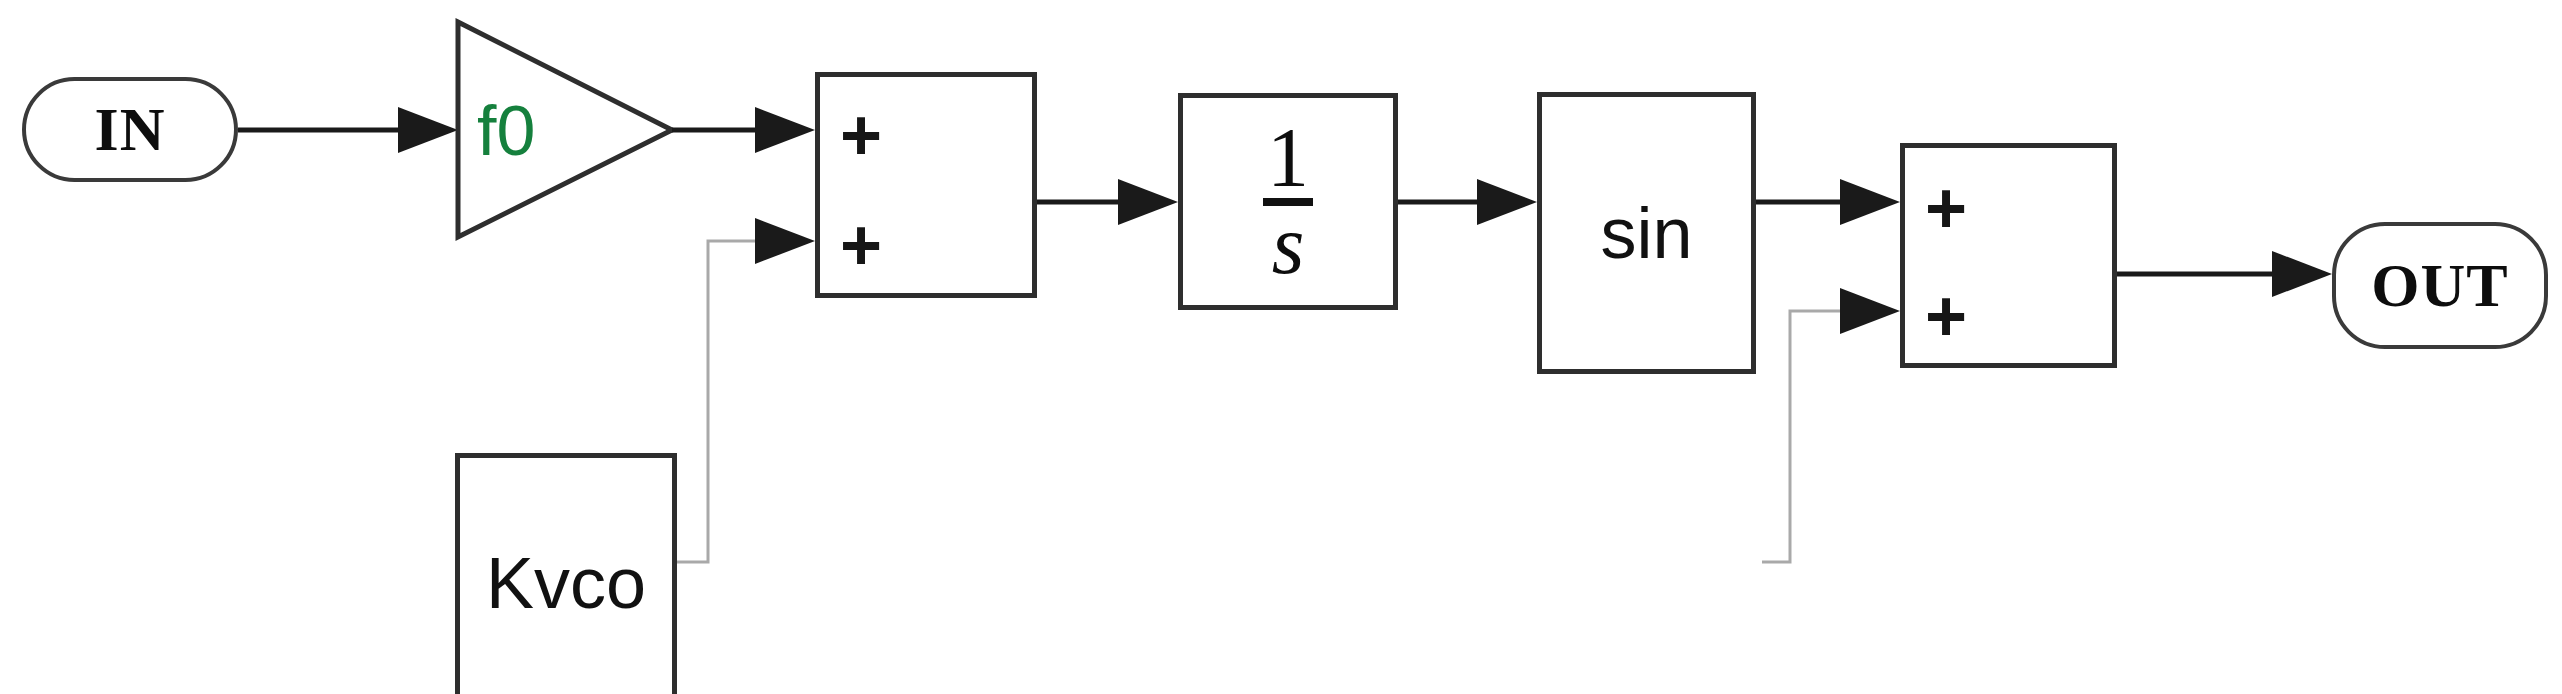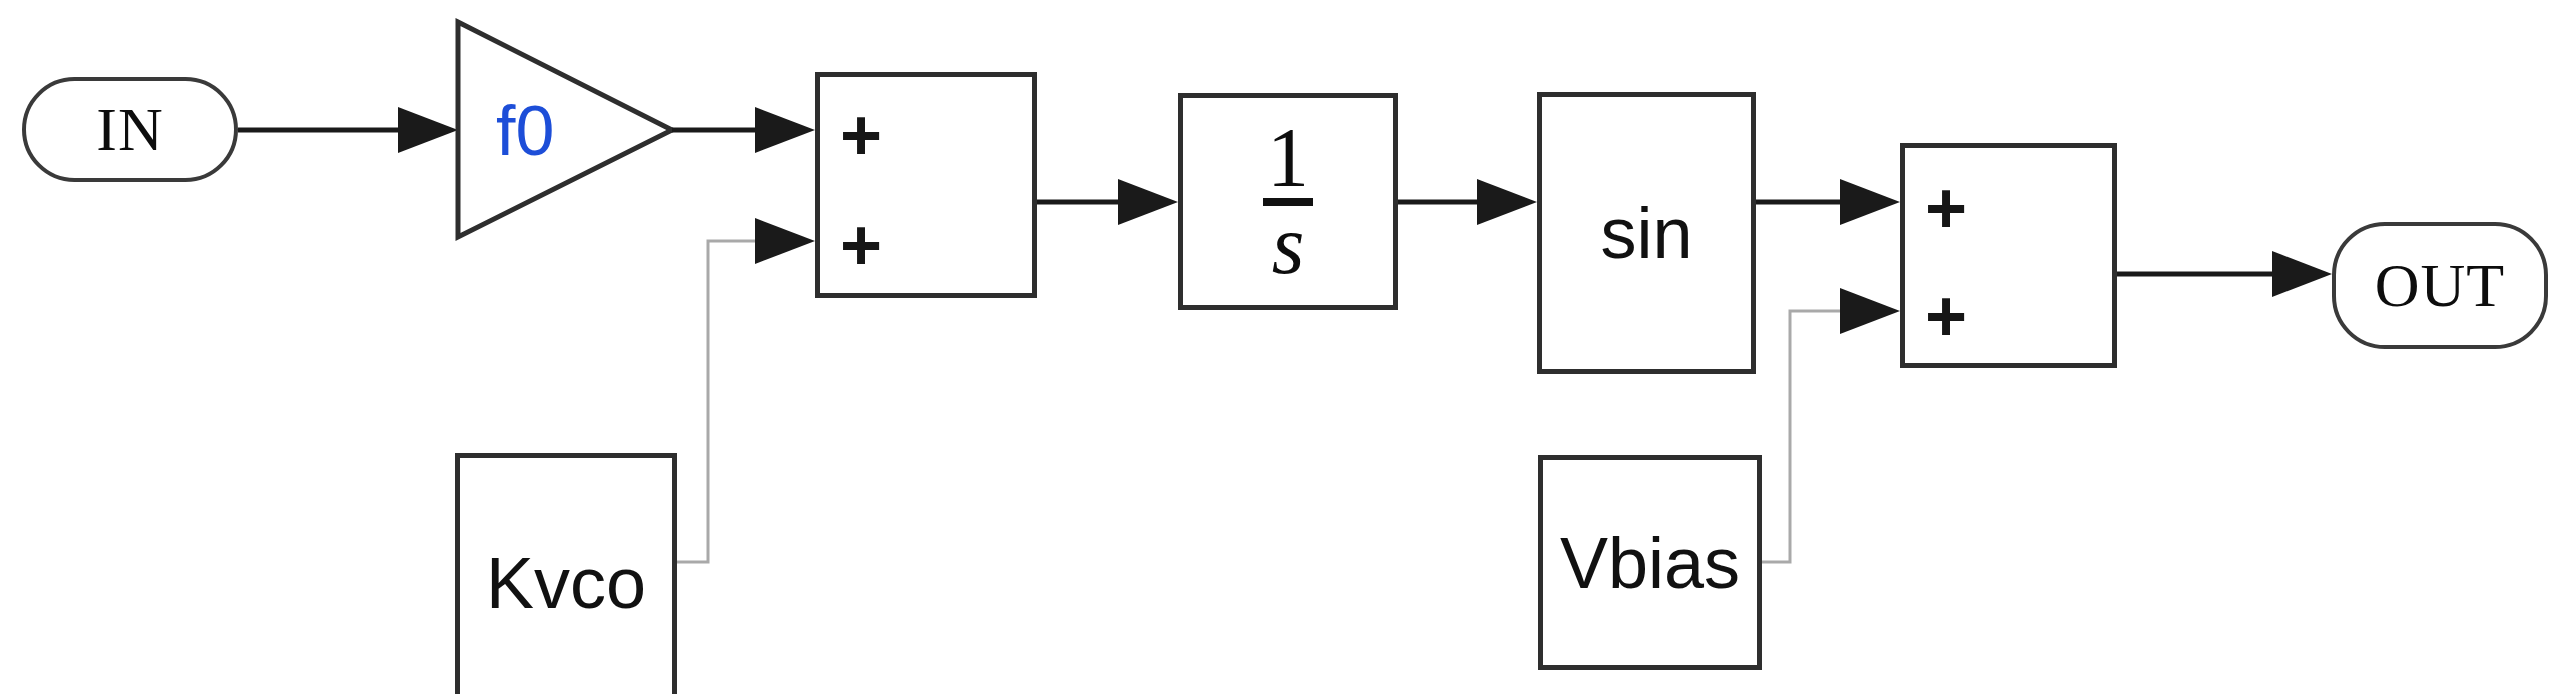--- a/index.html
+++ b/index.html
@@ -26,21 +26,21 @@
   .port {
     position: absolute;
     box-sizing: border-box;
     background: #ffffff;
     border: 4px solid #3a3a3a;
     border-radius: 53px;
     display: flex;
     align-items: center;
     justify-content: center;
     font-family: "Liberation Serif", serif;
-    font-weight: normal;
+    font-weight: bold;
     font-size: 62px;
     letter-spacing: 1px;
     color: #0d0d0d;
   }
 
   #in-port   { left: 22px;   top: 77px;  width: 216px; height: 105px; }
   #out-port  { left: 2332px; top: 222px; width: 216px; height: 127px; }
 
   #sum1 { left: 815px;  top: 72px;  width: 222px; height: 226px; }
   #sum2 { left: 1900px; top: 143px; width: 217px; height: 225px; }
@@ -70,22 +70,22 @@
     font-size: 84px; line-height: 0.82; color: #0d0d0d;
   }
 
   #sin-block { left: 1537px; top: 92px;  width: 219px; height: 282px; }
   #kvco      { left: 455px;  top: 453px; width: 222px; height: 259px; }
   #vbias     { left: 1538px; top: 455px; width: 224px; height: 215px; }
   .blk-label { font-size: 72px; line-height: 1; color: #111111; }
 
   #gain-label {
     position: absolute;
-    left: 496px; top: 96px;
-    font-size: 70px; line-height: 1; color: #1d4ed8;
+    left: 477px; top: 96px;
+    font-size: 70px; line-height: 1; color: #15803d;
   }
 </style>
 </head>
 <body>
 
 <div id="canvas">
 
   <svg id="wires" width="2562" height="694" viewBox="0 0 2562 694">
 
     <g>
@@ -156,21 +156,18 @@
 
   <div id="sum2" class="block">
     <span class="plus plus-top">+</span>
     <span class="plus plus-bottom">+</span>
   </div>
 
   <div id="kvco" class="block">
     <span class="blk-label">Kvco</span>
   </div>
 
-  <div id="vbias" class="block">
-    <span class="blk-label">Vbias</span>
-  </div>
 
   <div id="out-port" class="port">
     <span>OUT</span>
   </div>
 
 </div>
 
 </body></html>

